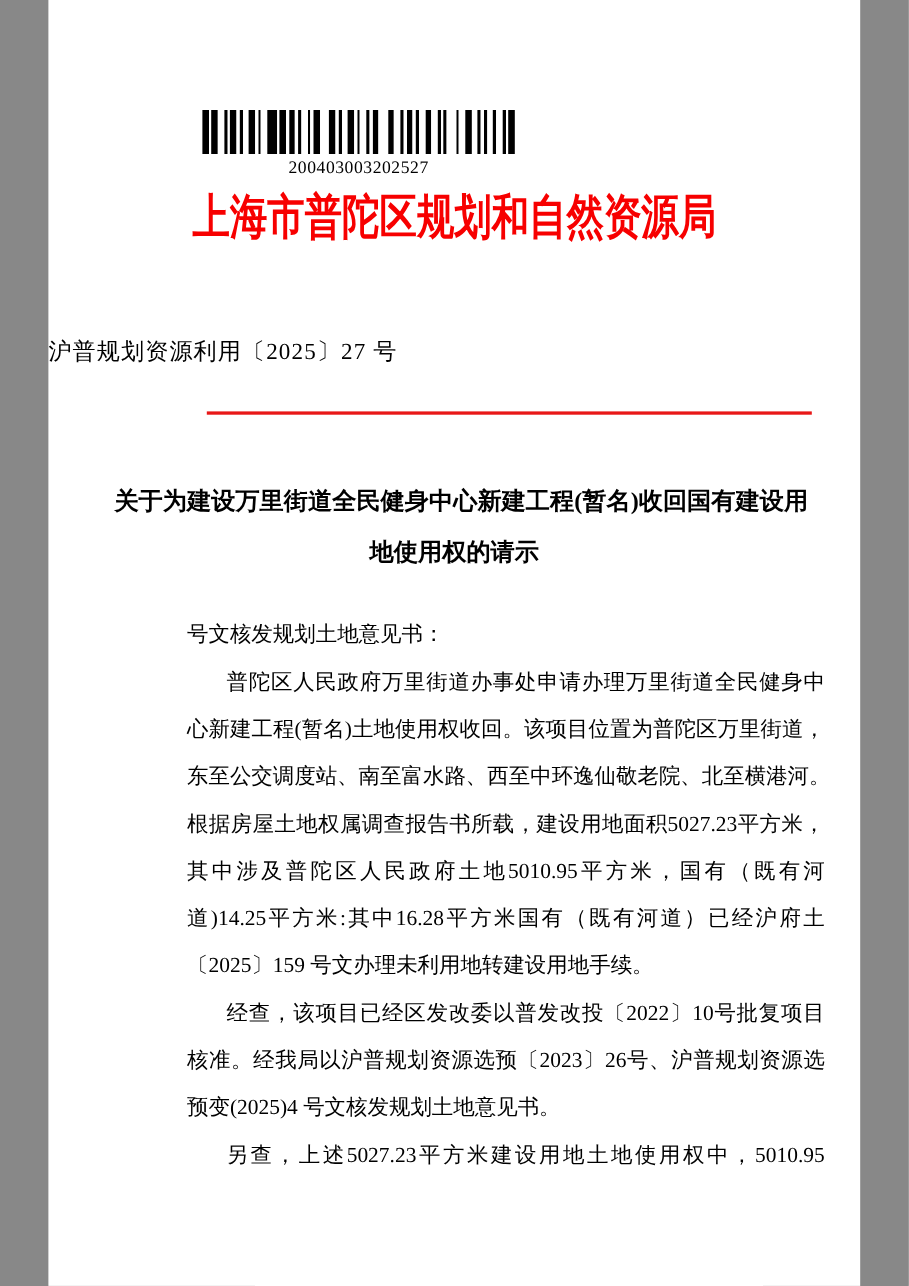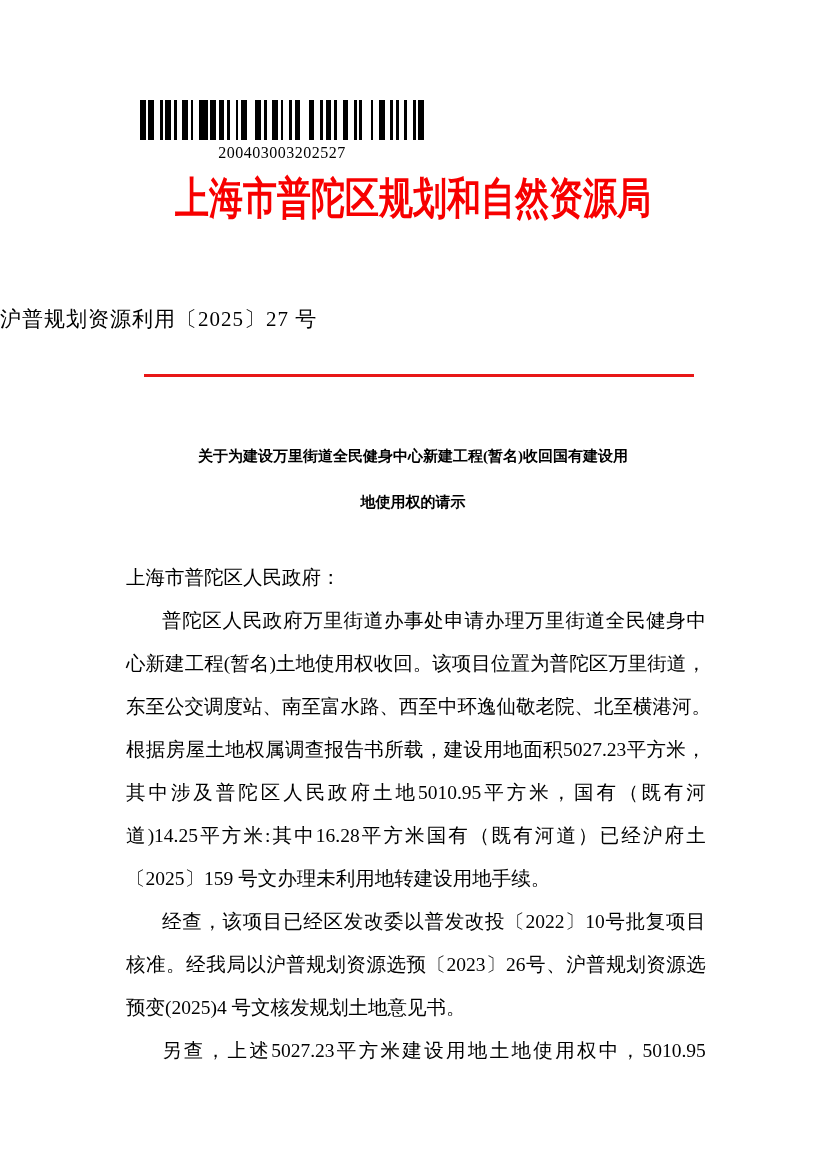--- a/index.html
+++ b/index.html
@@ -1,25 +1,24 @@
 <!DOCTYPE html>
 <html style="--red: #f70000; --divider-red: #e81717; --ink: #000000; --page-bg: #ffffff;"><head>
 <meta charset="utf-8">
 <style>
   html, body { margin: 0; padding: 0; background: #888; }
   .page {
     position: relative;
-    width: 814px;
+    width: 738px;
     height: 1169px;
     margin: 0 auto;
     background: var(--page-bg, #ffffff);
     font-family: "Liberation Serif", serif;
     color: var(--ink, #000000);
     overflow: hidden;
-    padding-left: 12px;
   }
 
   
   .barcode { position: absolute; left: 140px; top: 100px; width: 284px; }
   .barcode-bars { display: flex; height: 40px; width: 284px; }
   .barcode-bars div { height: 100%; }
   .barcode-number {
     margin-top: 4px;
     text-align: center;
     font-size: 16px;
@@ -65,21 +64,21 @@
   }
 
   
   .doc-title {
     position: absolute;
     left: 60px;
     right: 60px;
     top: 433px;
     text-align: center;
     font-weight: bold;
-    font-size: 15px;
+    font-size: 22px;
     line-height: 46px;
     white-space: nowrap;
   }
 
   
   .body-text {
     position: absolute;
     left: 126px;
     top: 556px;
     width: 580px;
@@ -180,21 +179,21 @@
   <div class="doc-number">沪普规划资源利用〔2025〕27 号</div>
 
   <div class="red-divider"></div>
 
   <div class="doc-title">
     <div>关于为建设万里街道全民健身中心新建工程(暂名)收回国有建设用</div>
     <div>地使用权的请示</div>
   </div>
 
   <div class="body-text">
-    <div class="bline">上海市普陀区人民政府：</div>
+    <div class="bline">号文核发规划土地意见书：</div>
     <div class="bline j ind">
         <span>普</span>
         <span>陀</span>
         <span>区</span>
         <span>人</span>
         <span>民</span>
         <span>政</span>
         <span>府</span>
         <span>万</span>
         <span>里</span>

